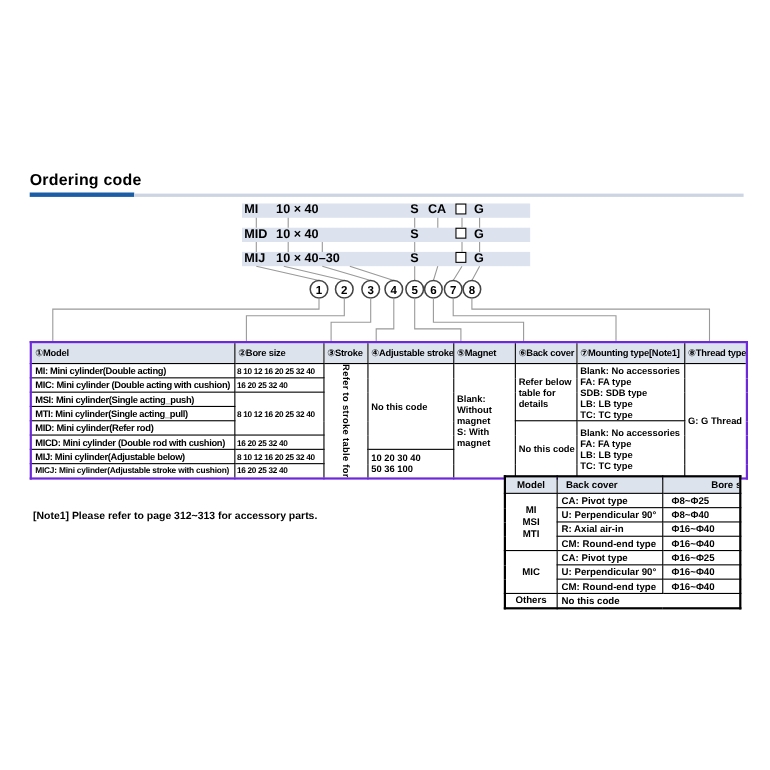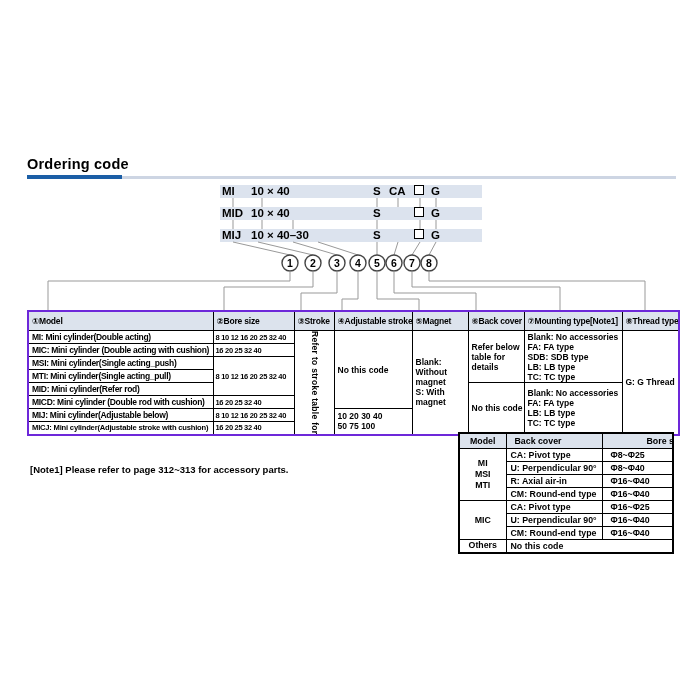--- a/index.html
+++ b/index.html
@@ -195,21 +195,21 @@
 TC: TC type</td>
   </tr>
   <tr class="dr">
     <td class="model">MICD: Mini cylinder (Double rod with cushion)</td>
     <td class="bore">16 20 25 32 40</td>
   </tr>
   <tr class="dr">
     <td class="model">MIJ: Mini cylinder(Adjustable below)</td>
     <td class="bore">8 10 12 16 20 25 32 40</td>
     <td class="ml adj-bot" rowspan="2">10 20 30 40
-50 75 100</td>
+50 36 100</td>
   </tr>
   <tr class="dr">
     <td class="model sm">MICJ: Mini cylinder(Adjustable stroke with cushion)</td>
     <td class="bore">16 20 25 32 40</td>
   </tr>
 </tbody>
   </table>
 
 <div class="abs" id="footnote">[Note1] Please refer to page 312~313 for accessory parts.</div>
 

